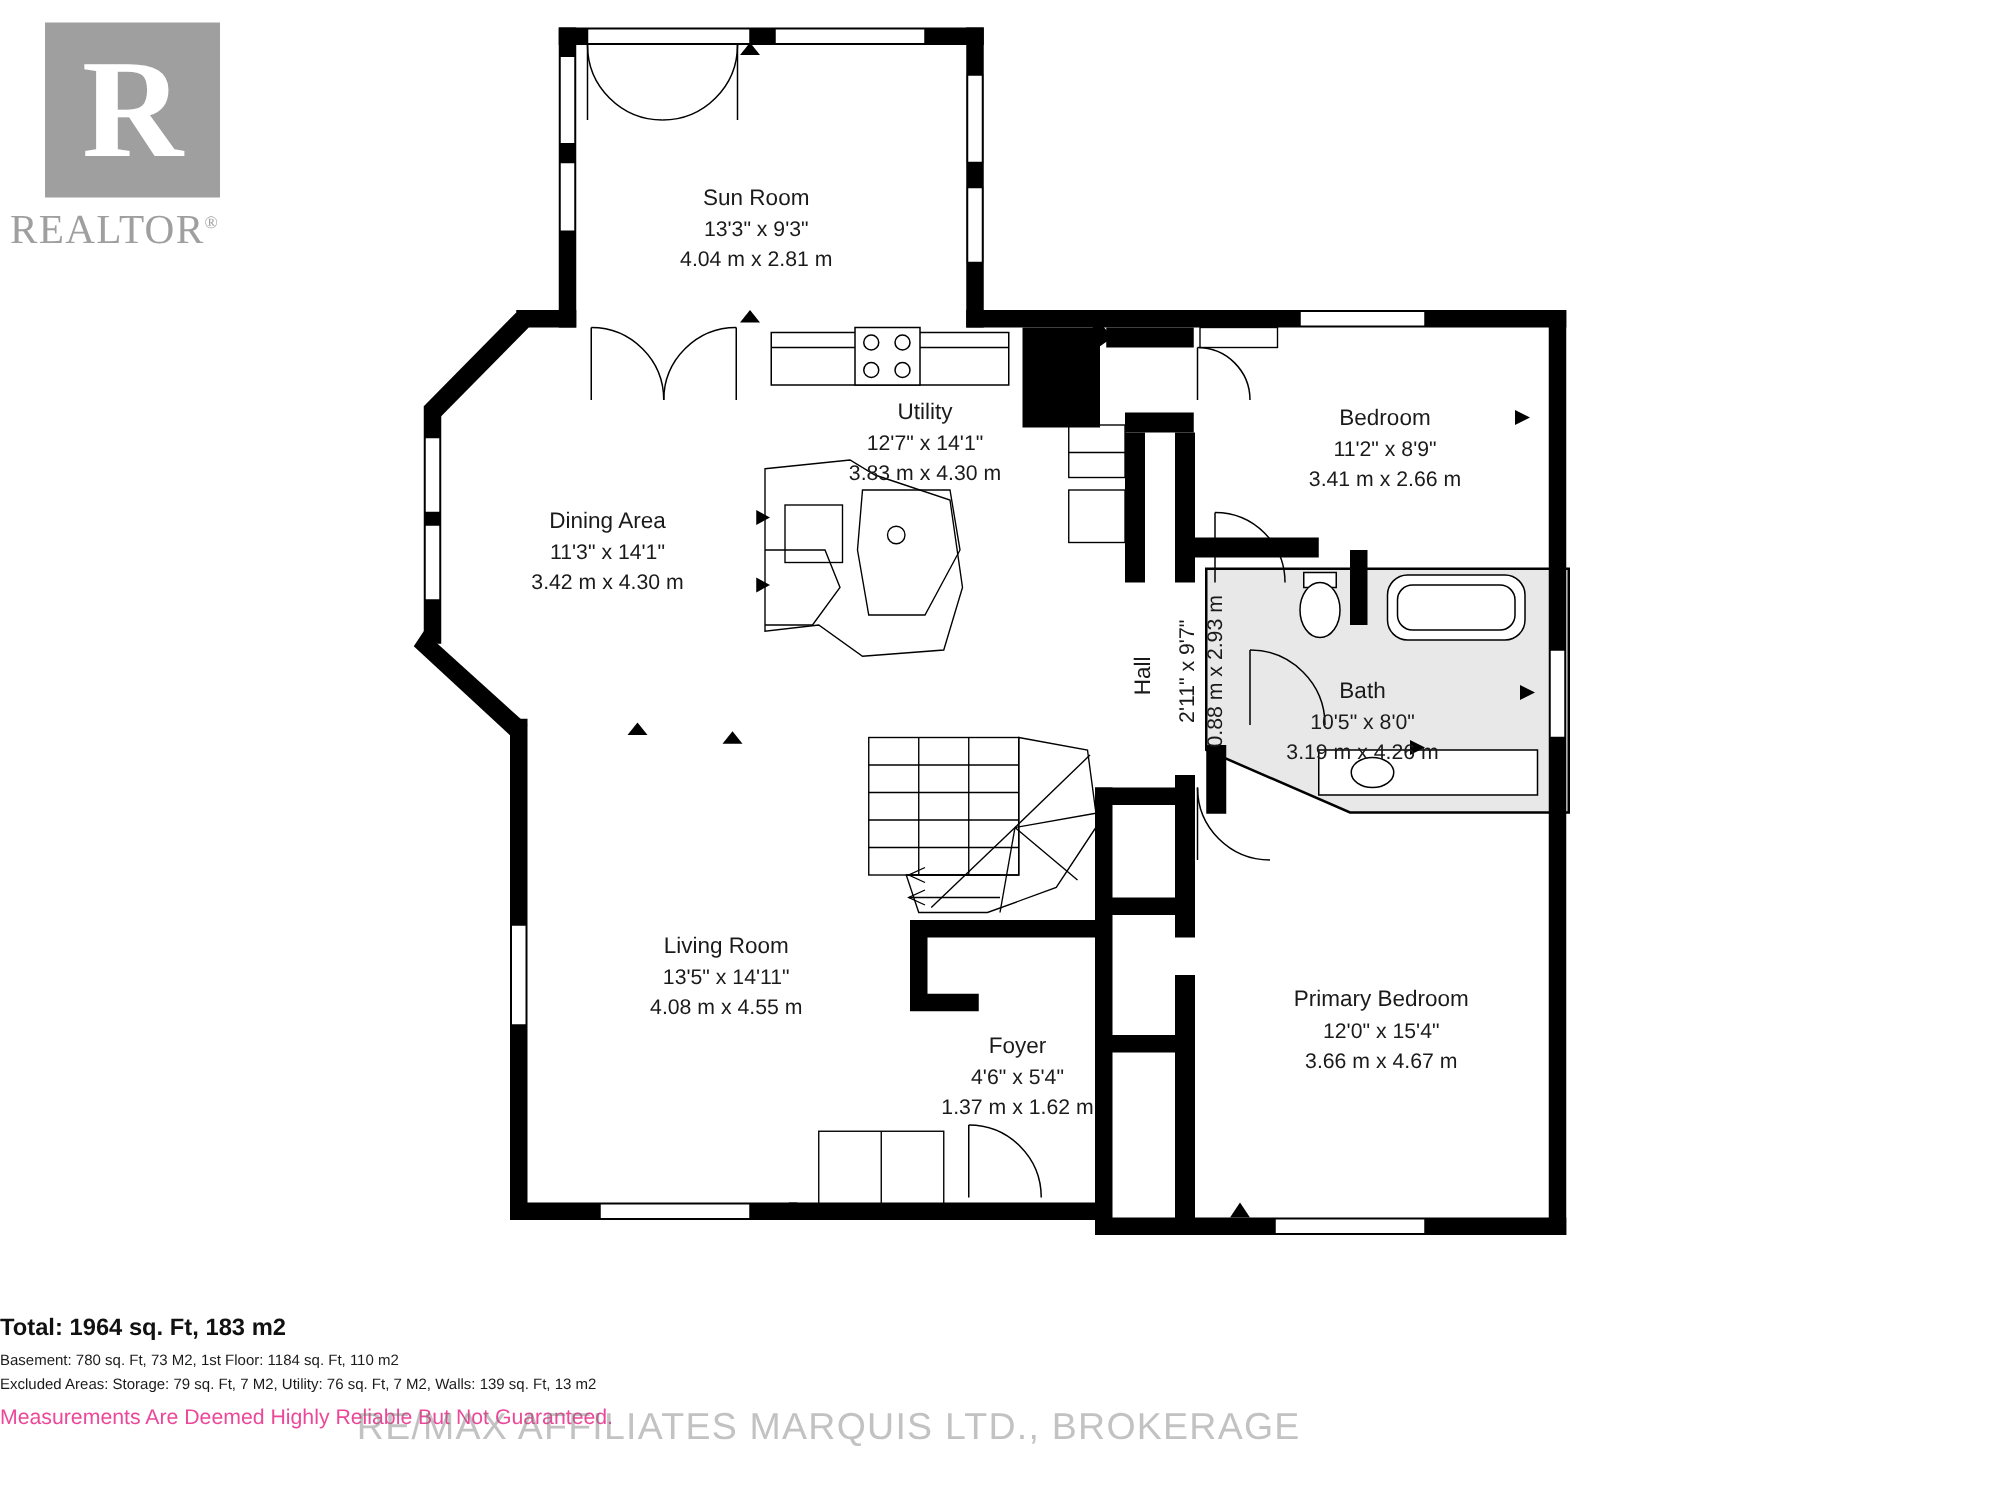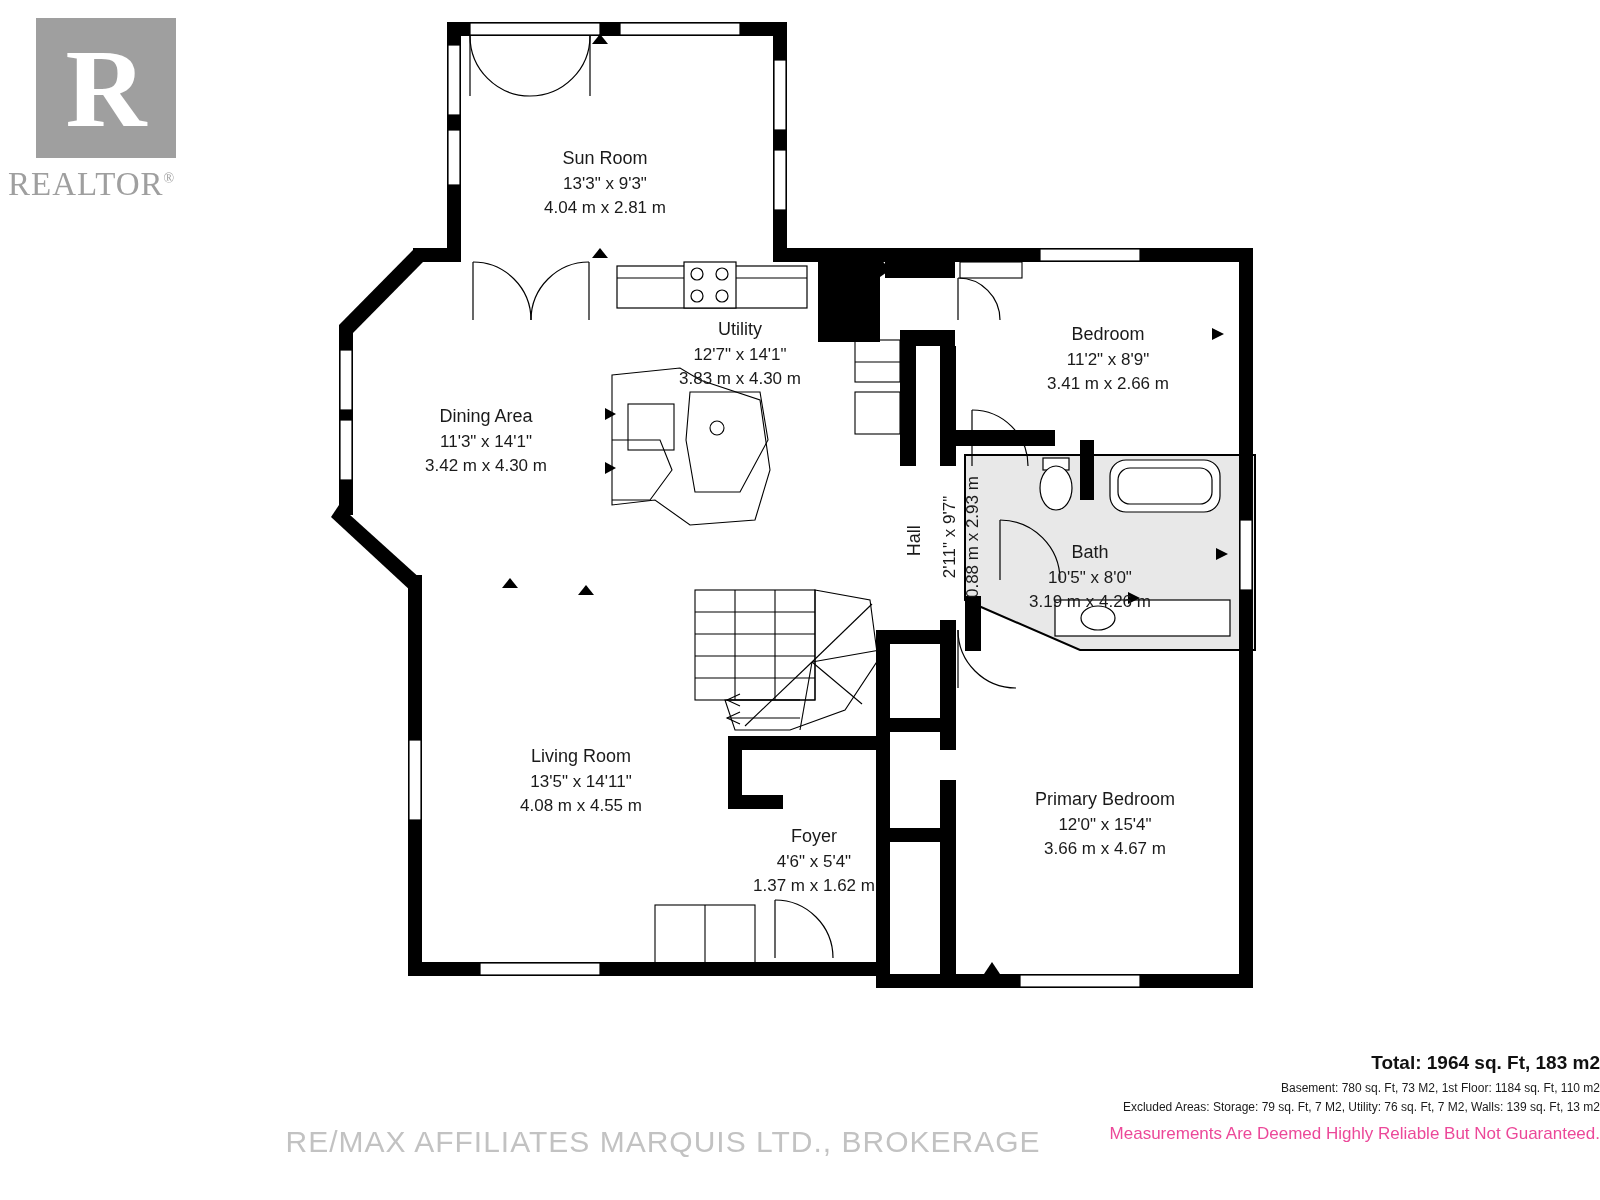--- a/index.html
+++ b/index.html
@@ -86,21 +86,21 @@
     transform: rotate(-90deg);
     transform-origin: 50% 50%;
   }
 
   
   #footer {
     position: absolute;
     left: 0;
     top: 1052px;
     width: 1600px;
-    text-align: right;
+    text-align: left;
   }
   #footer .total {
     font-size: 19px;
     font-weight: bold;
     color: #111;
     margin-bottom: 7px;
   }
   #footer .line {
     font-size: 12px;
     color: #1a1a1a;

